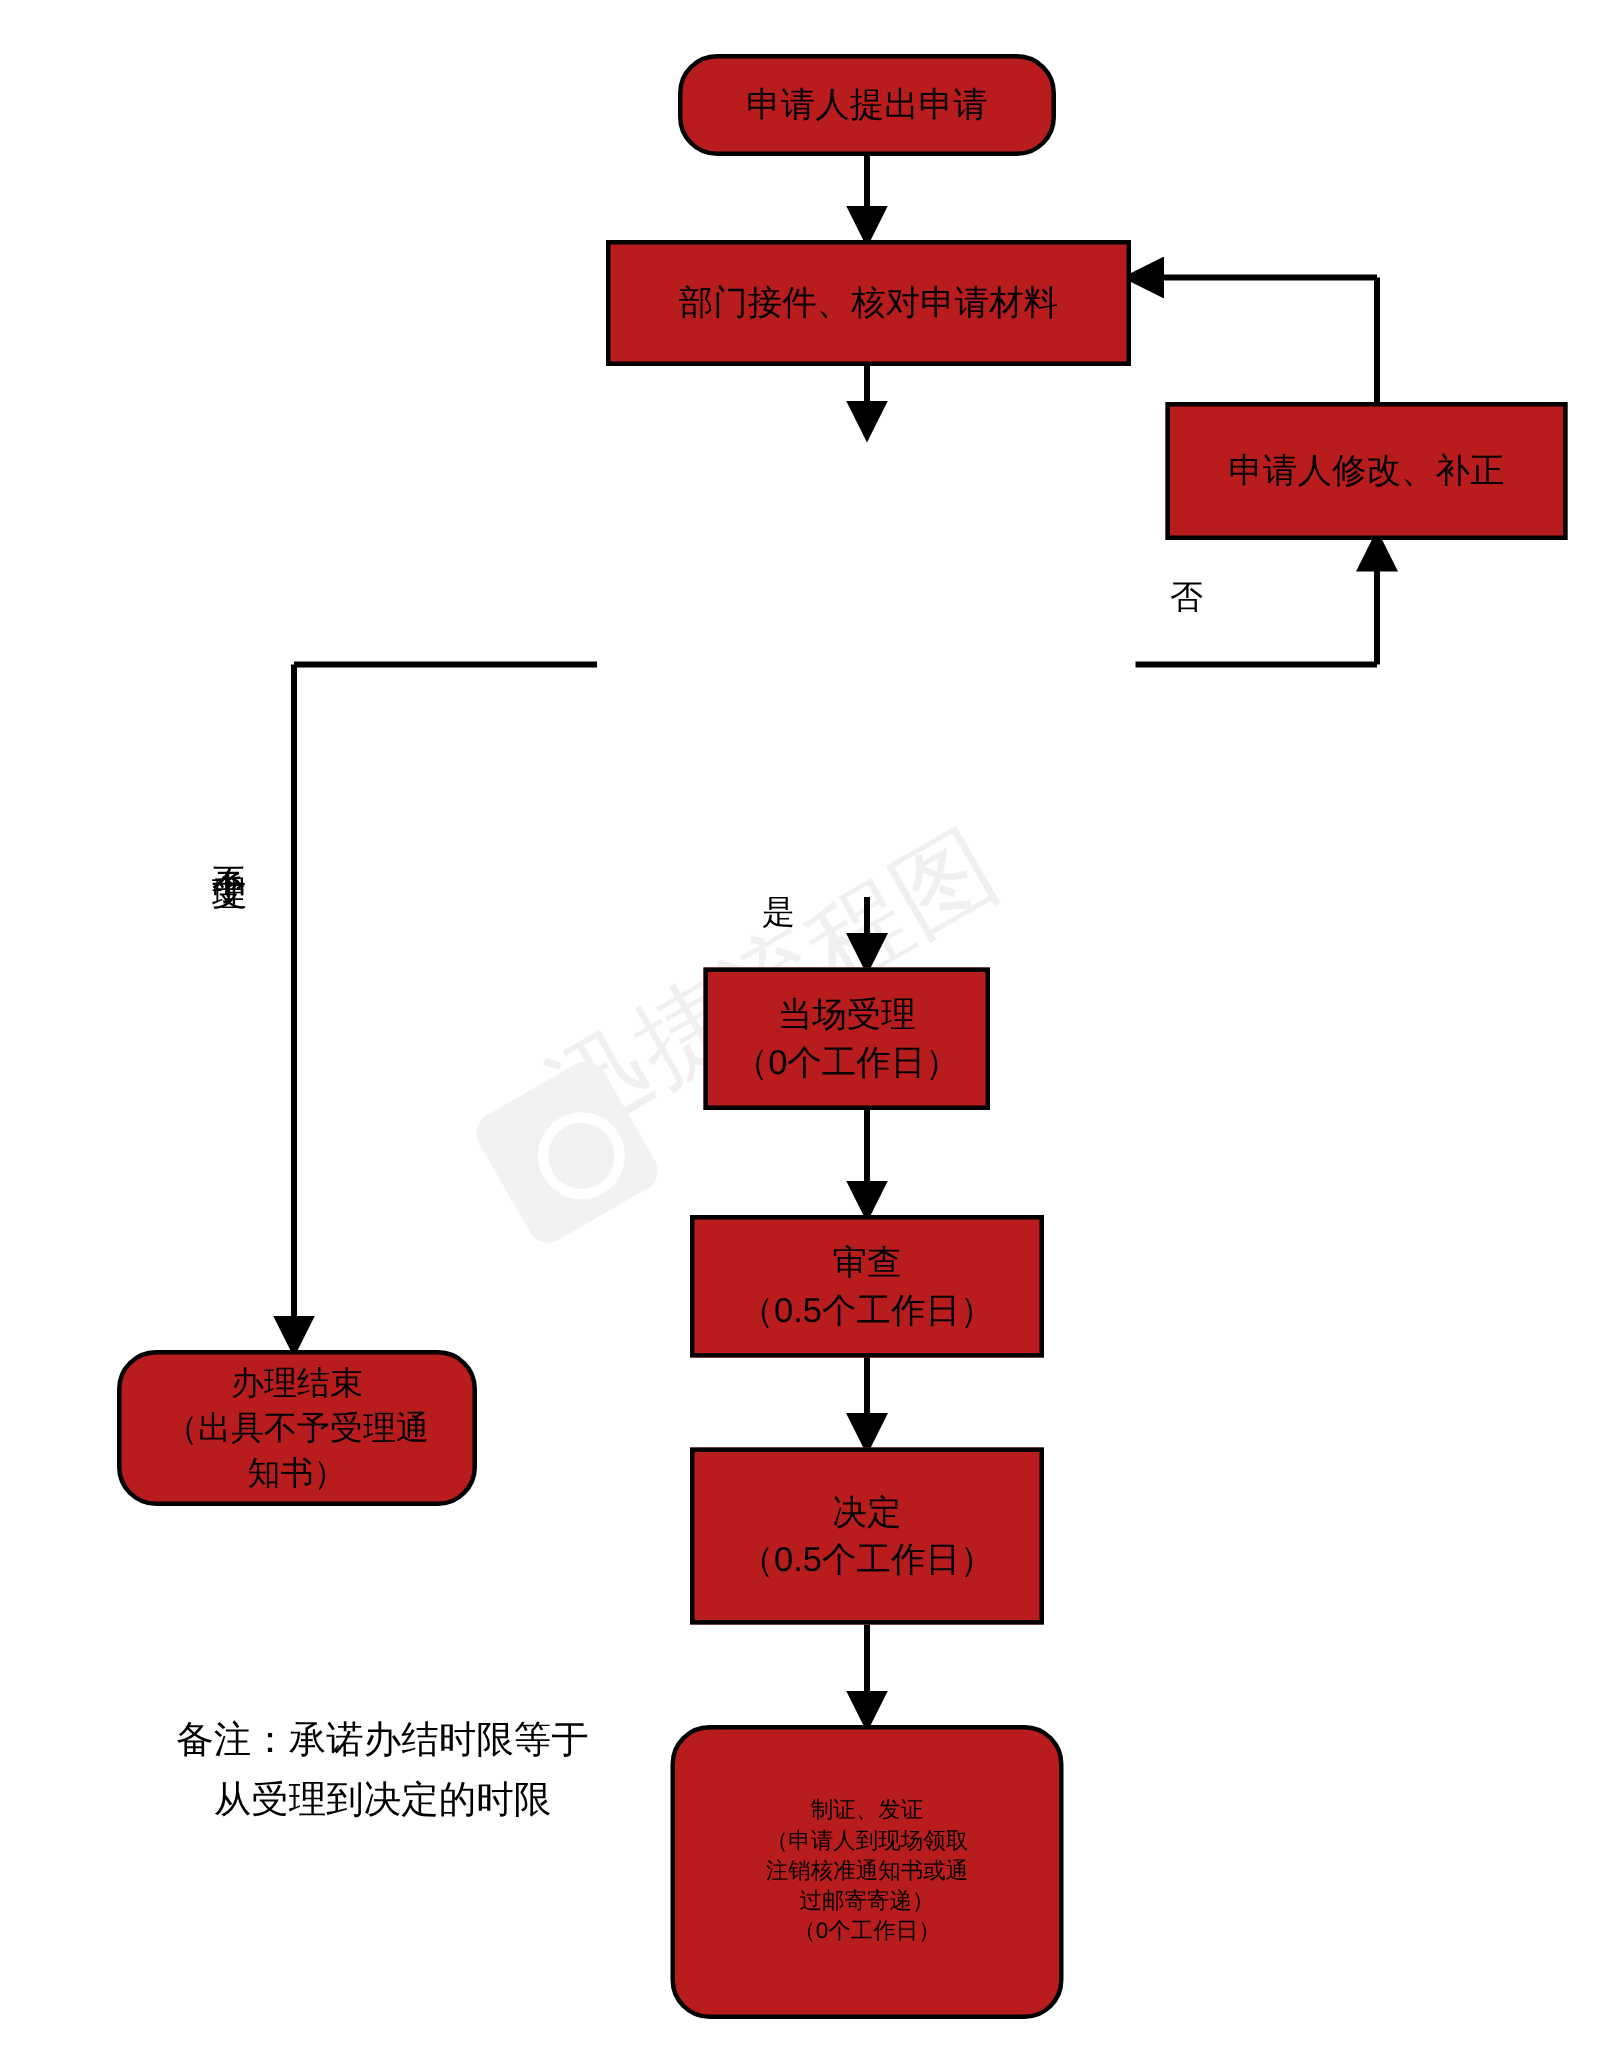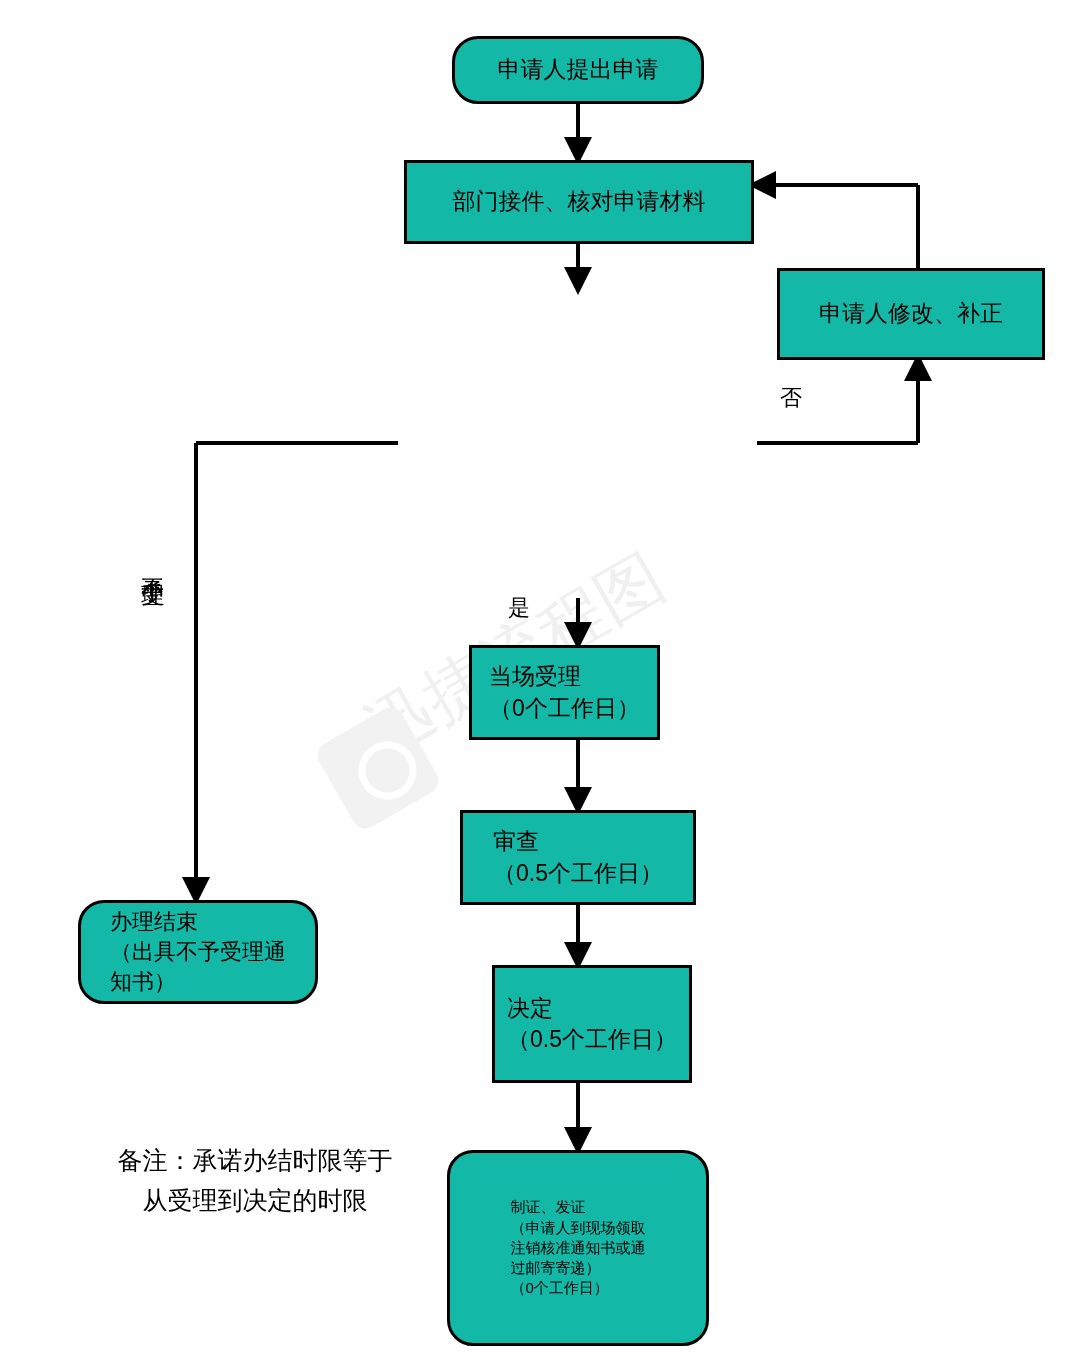--- a/index.html
+++ b/index.html
@@ -14,24 +14,25 @@
     position: relative;
     width: 1080px;
     height: 1372px;
     background: #ffffff;
     overflow: hidden;
   }
   .node {
     position: absolute;
     box-sizing: border-box;
     border: 3px solid #000000;
-    background: #14b8a6;
+    background: #b91c1c;
     display: flex;
     align-items: center;
     justify-content: center;
+    text-align: center;
     color: #000000;
     font-size: 23px;
     line-height: 1.35;
     white-space: pre-line;
     z-index: 3;
   }
   .rect { border-radius: 0; }
   .round { border-radius: 26px; }
   .diamond-wrap {
     position: absolute;
@@ -178,21 +179,21 @@
 
 
   <div class="node rect" style="left:777px; top:268px; width:268px; height:92px;">申请人修改、补正</div>
 
   <div class="node rect" style="left:469px; top:645px; width:191px; height:95px;">当场受理
 （0个工作日）</div>
 
   <div class="node rect" style="left:460px; top:810px; width:236px; height:95px;">审查
 （0.5个工作日）</div>
 
-  <div class="node rect" style="left:460px; top:965px; width:200px; height:118px;margin-left:32px;">决定
+  <div class="node rect" style="left:460px; top:965px; width:236px; height:118px;">决定
 （0.5个工作日）</div>
 
   <div class="node round" style="left:447px; top:1150px; width:262px; height:196px; font-size:15px;">制证、发证
 （申请人到现场领取
 注销核准通知书或通
 过邮寄寄递）
 （0个工作日）</div>
 
   <div class="node round" style="left:78px; top:900px; width:240px; height:104px; font-size:22px;">办理结束
 （出具不予受理通

